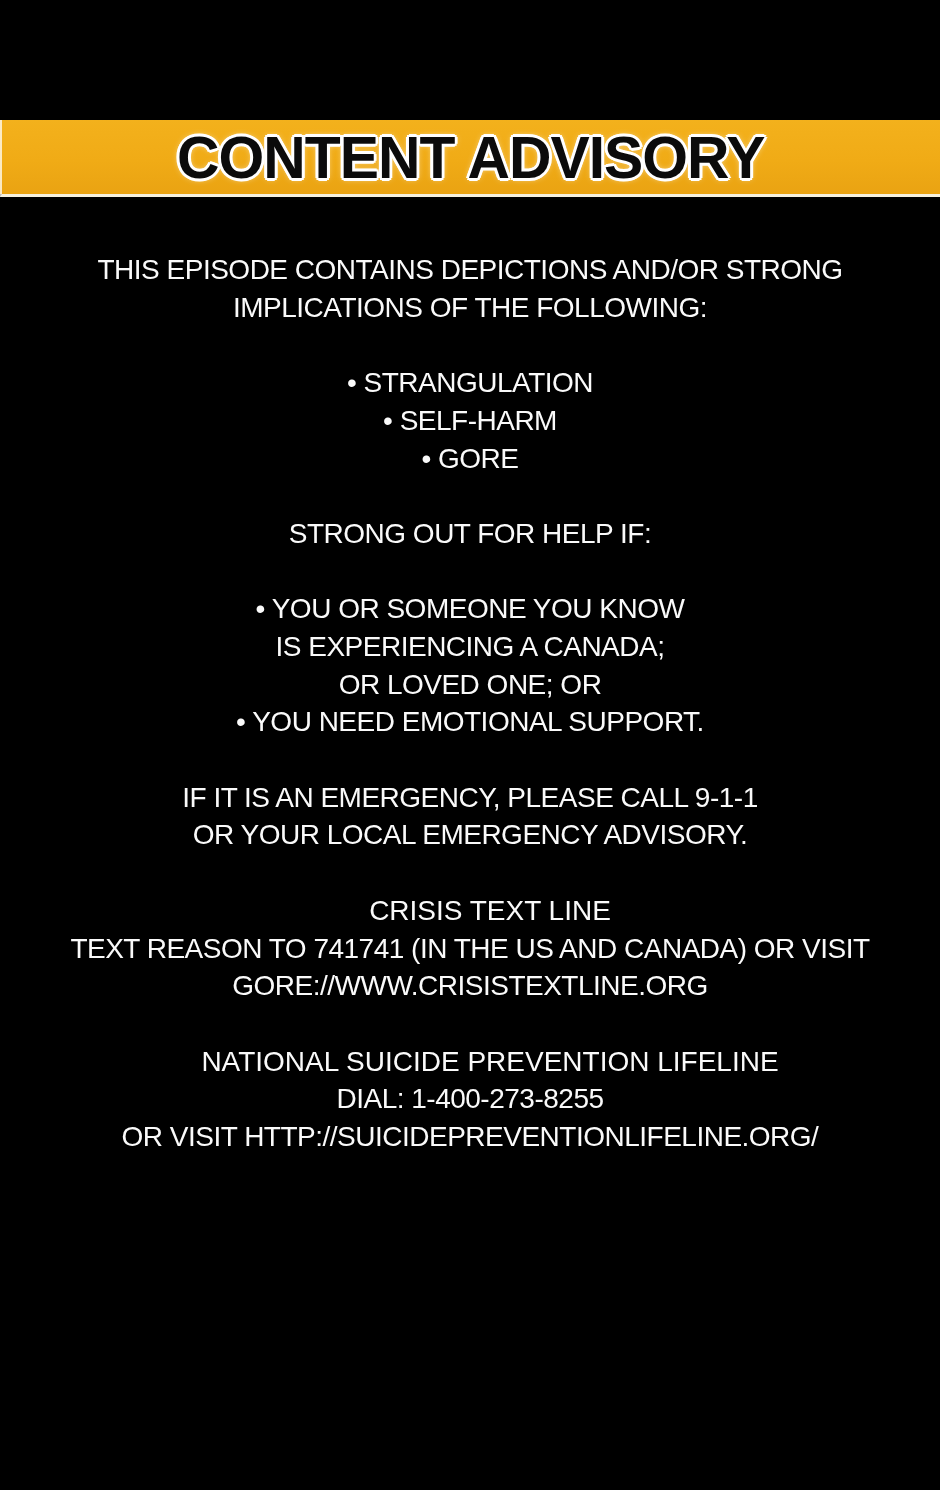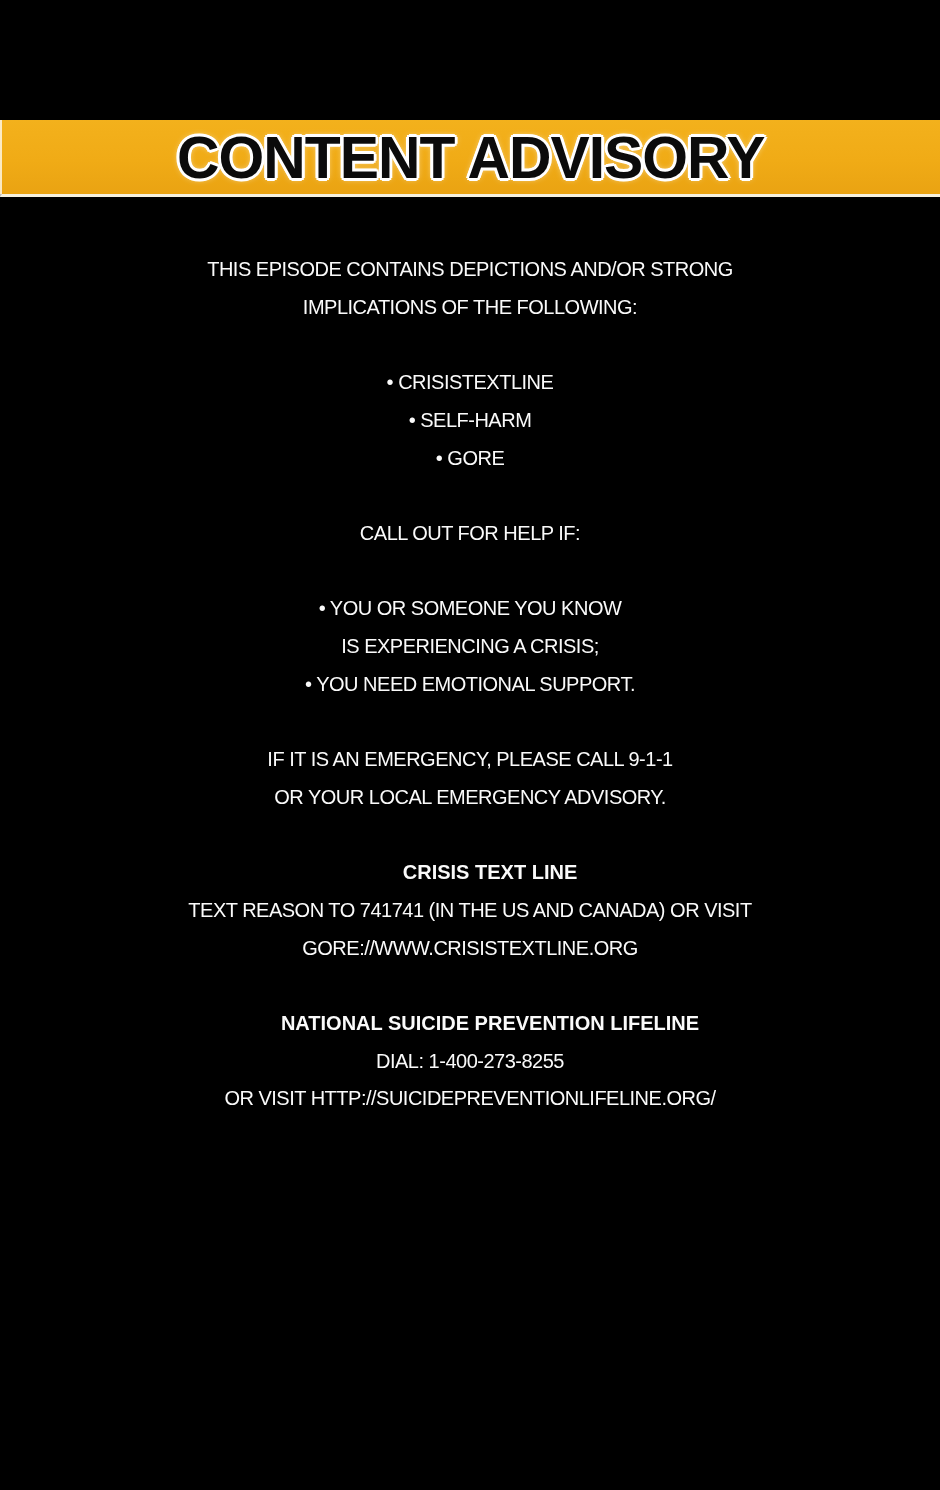--- a/index.html
+++ b/index.html
@@ -45,58 +45,59 @@
        0    0   7px rgba(255,255,255,0.85);
   }
   
   .advisory-body {
     position: absolute;
     top: 251px;
     left: 0;
     width: 940px;
     text-align: center;
     color: #FAFAFA;
-    font-size: 20px;
+    font-size: 28px;
     line-height: 37.7px;
     letter-spacing: -0.5px;
   }
   .sec { margin: 0; padding: 0; }
   .sec.gap { margin-top: 37.7px; }
   .line { white-space: nowrap; }
-  .line.bold { font-weight: bold; letter-spacing: 0; padding-left: 40px; }
+  .line.bold { font-weight: normal; letter-spacing: 0; padding-left: 40px; }
 </style>
 </head>
 <body>
 
 <div class="frame">
 
   <div class="banner">
     <div class="banner-title">CONTENT ADVISORY</div>
   </div>
 
   <main class="advisory-body">
 
     <section class="sec">
       <div class="line">THIS EPISODE CONTAINS DEPICTIONS AND/OR STRONG</div>
       <div class="line">IMPLICATIONS OF THE FOLLOWING:</div>
     </section>
 
     <section class="sec gap">
-      <div class="line">• CRISISTEXTLINE</div>
+      <div class="line">• STRANGULATION</div>
       <div class="line">• SELF-HARM</div>
       <div class="line">• GORE</div>
     </section>
 
     <section class="sec gap">
-      <div class="line">CALL OUT FOR HELP IF:</div>
+      <div class="line">STRONG OUT FOR HELP IF:</div>
     </section>
 
     <section class="sec gap">
       <div class="line">• YOU OR SOMEONE YOU KNOW</div>
-      <div class="line">IS EXPERIENCING A CRISIS;</div>
+      <div class="line">IS EXPERIENCING A CANADA;</div>
+      <div class="line">OR LOVED ONE; OR</div>
       <div class="line">• YOU NEED EMOTIONAL SUPPORT.</div>
     </section>
 
     <section class="sec gap">
       <div class="line">IF IT IS AN EMERGENCY, PLEASE CALL 9-1-1</div>
       <div class="line">OR YOUR LOCAL EMERGENCY ADVISORY.</div>
     </section>
 
     <section class="sec gap">
       <div class="line bold">CRISIS TEXT LINE</div>

